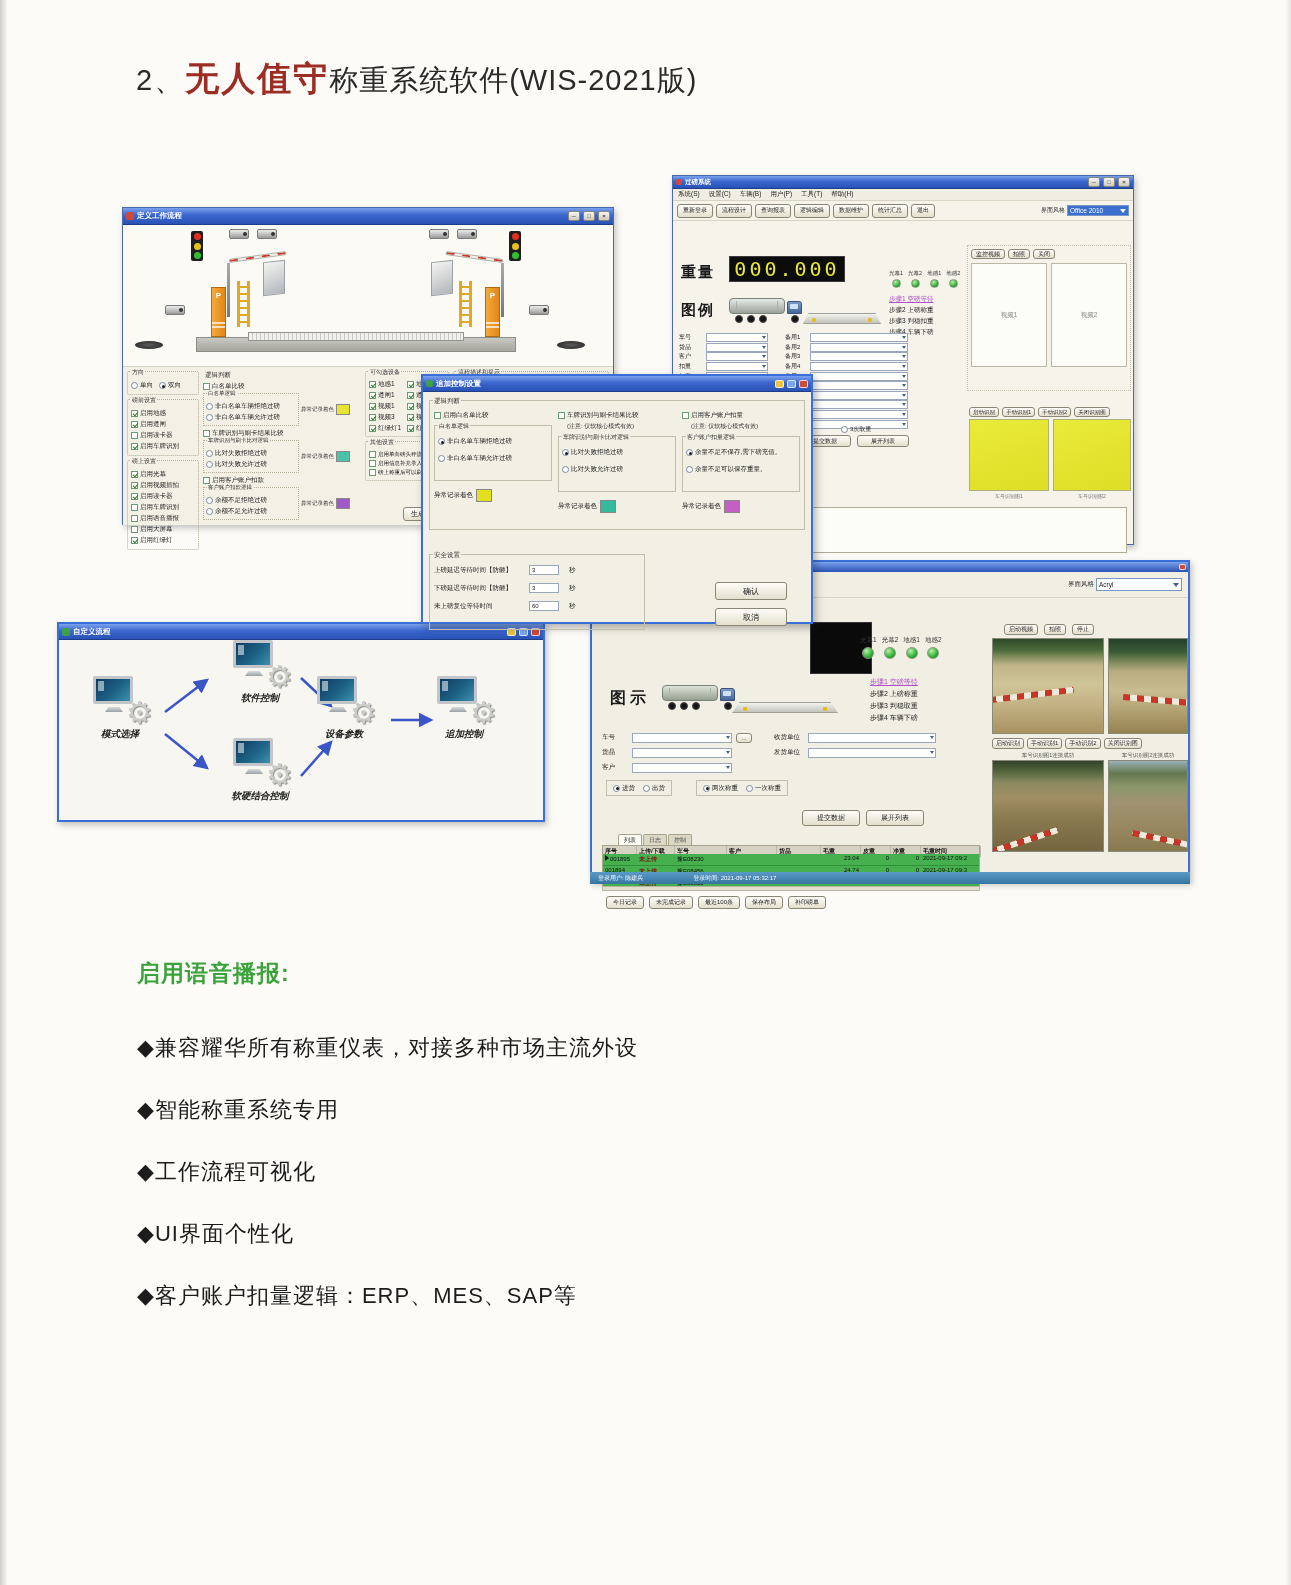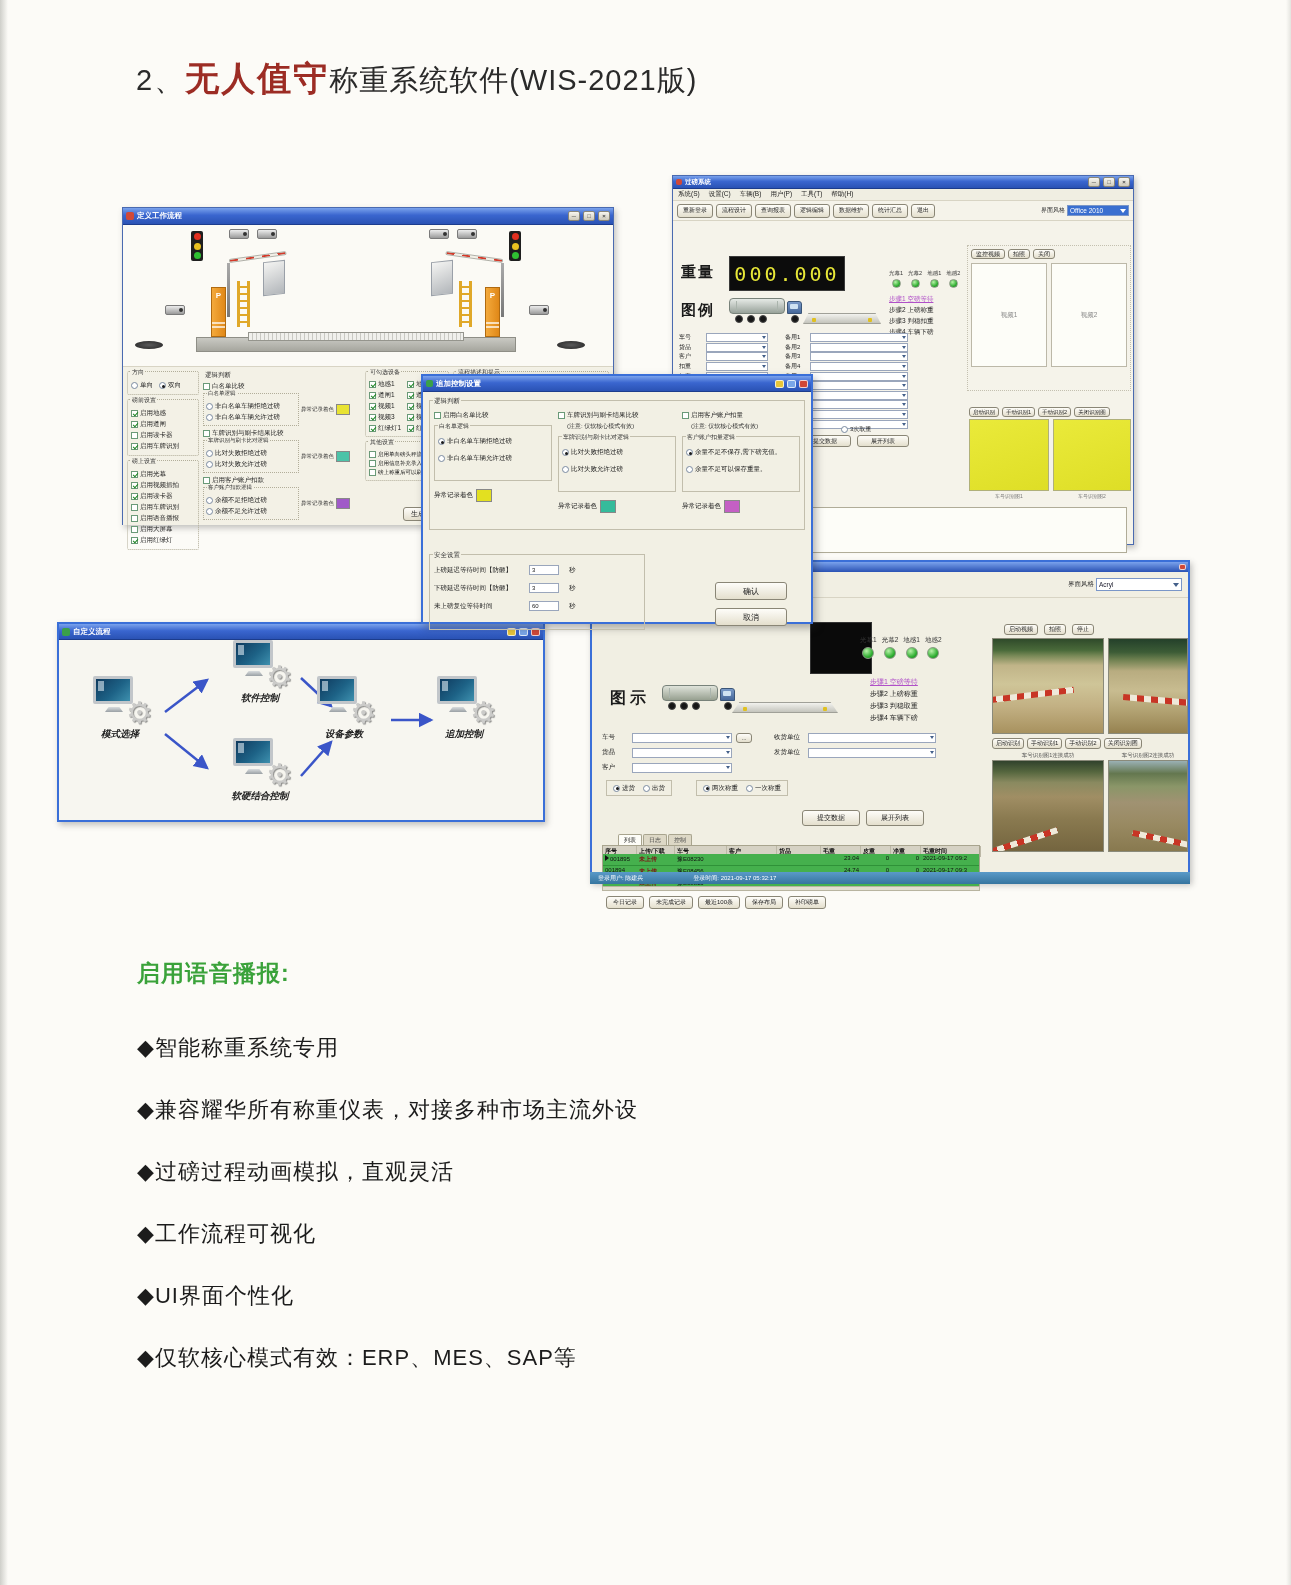--- a/index.html
+++ b/index.html
@@ -98,21 +98,21 @@
 
 
 .winB {left:672px;top:175px;width:462px;height:370px;z-index:10;background:#f5f3ea}
 .menubar {height:12px;display:flex;align-items:center;gap:9px;padding:0 5px;font-size:6.5px;color:#222;
   background:#f0eee2;border-bottom:1px solid #d8d4c4}
 .toolbarB {height:20px;display:flex;align-items:center;gap:3px;padding:0 4px;border-bottom:1px solid #d8d4c4}
 .tbtn {height:14px;padding:0 5px;font-size:6px}
 .styleB {margin-left:auto;display:flex;align-items:center;gap:2px;font-size:6px;color:#333}
 .bodyB {position:relative;height:337px}
 .wlabel {position:absolute;font-size:15px;font-weight:bold;color:#1a1a1a;letter-spacing:2px}
-.ledB {position:absolute;left:56px;top:35px;width:116px;height:35px;font-size:20px}
+.ledB {position:absolute;left:56px;top:35px;width:116px;height:26px;font-size:20px}
 .lightsB {position:absolute;left:216px;top:40px}
 .stepsB {position:absolute;left:216px;top:72px}
 .truck {position:relative;width:86px;height:28px}
 .tank {position:absolute;left:0;top:3px;width:56px;height:16px;border-radius:4px;border:1px solid #78827a;
   background:linear-gradient(#e6eae6,#98a29a)}
 .tank::after {content:"";position:absolute;inset:2px 6px;border-left:1px solid #aab4ac;border-right:1px solid #aab4ac}
 .cab {position:absolute;left:58px;top:6px;width:15px;height:13px;border-radius:2px 3px 0 0;border:1px solid #3a5578;
   background:linear-gradient(#7a9ac8,#46689a)}
 .cab::after {content:"";position:absolute;left:2px;top:2px;width:8px;height:5px;background:#cfe2f2;border-radius:1px}
 .wh {position:absolute;bottom:0;width:8px;height:8px;background:#161616;border:1px solid #484848;border-radius:50%}
@@ -1200,21 +1200,20 @@
       </div>
       <span class="btn dok">确认</span>
       <span class="btn dcancel">取消</span>
     </div>
   </div>
 
   <div class="features">
     <div class="f-head">启用语音播报:</div>
     <div>
 
-    <div class="f-item">◆智能称重系统专用</div>
-        <div class="f-item">◆兼容耀华所有称重仪表，对接多种市场主流外设</div>
-        <div class="f-item">◆过磅过程动画模拟，直观灵活</div>
+    <div class="f-item">◆兼容耀华所有称重仪表，对接多种市场主流外设</div>
+        <div class="f-item">◆智能称重系统专用</div>
         <div class="f-item">◆工作流程可视化</div>
         <div class="f-item">◆UI界面个性化</div>
-        <div class="f-item">◆仅软核心模式有效：ERP、MES、SAP等</div>
+        <div class="f-item">◆客户账户扣量逻辑：ERP、MES、SAP等</div>
       </div>
   </div>
 </div>
 
 </body></html>

